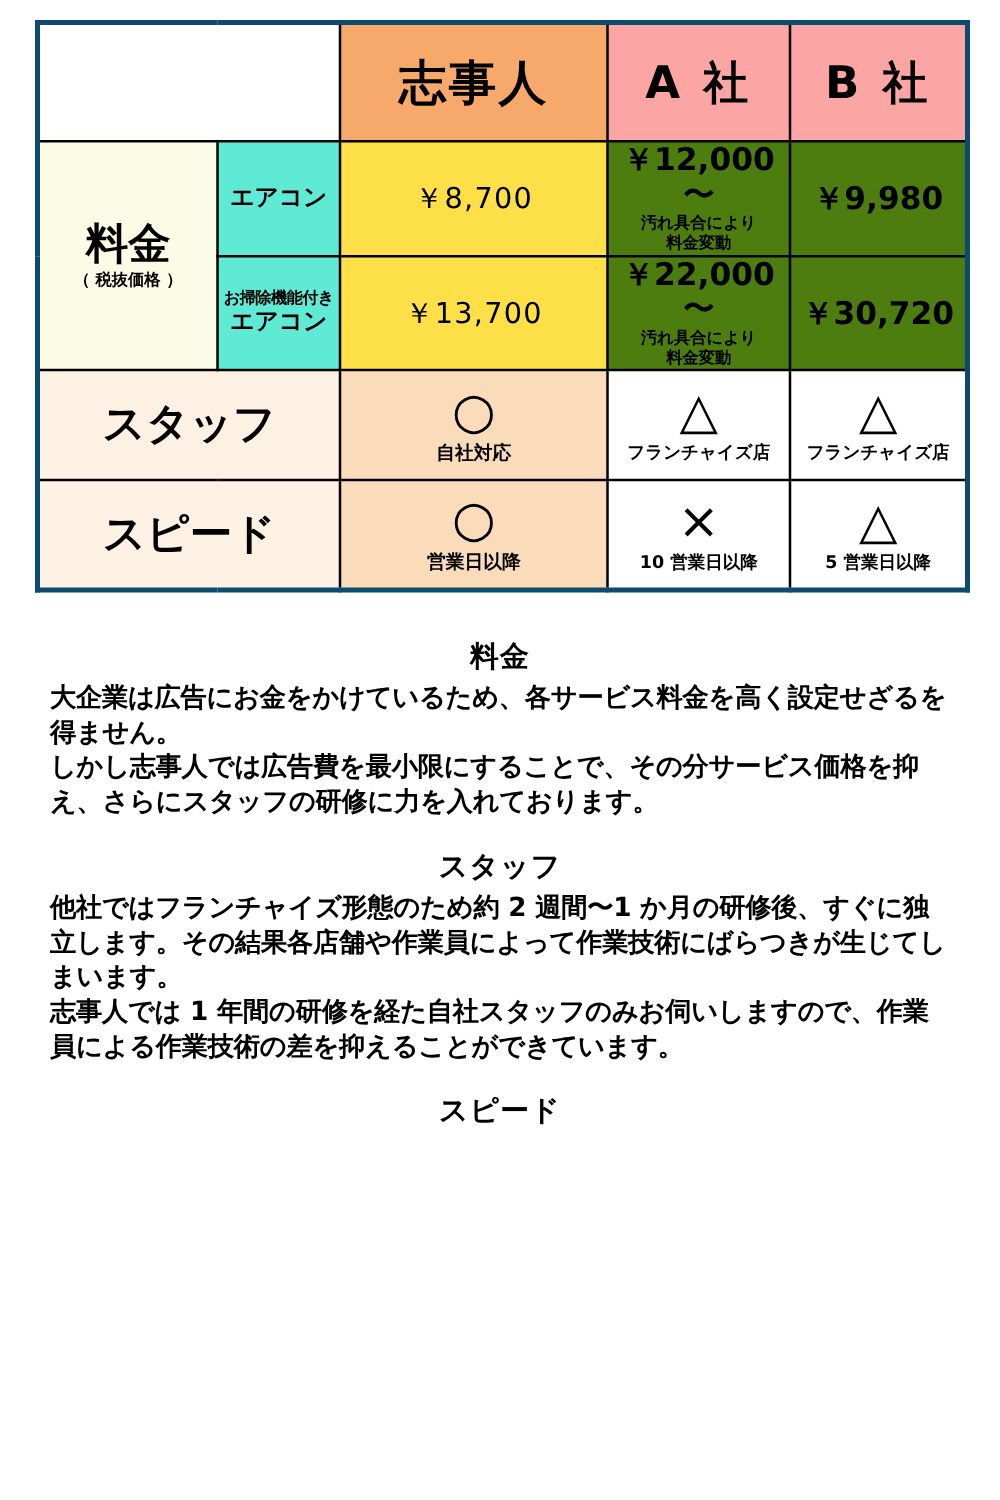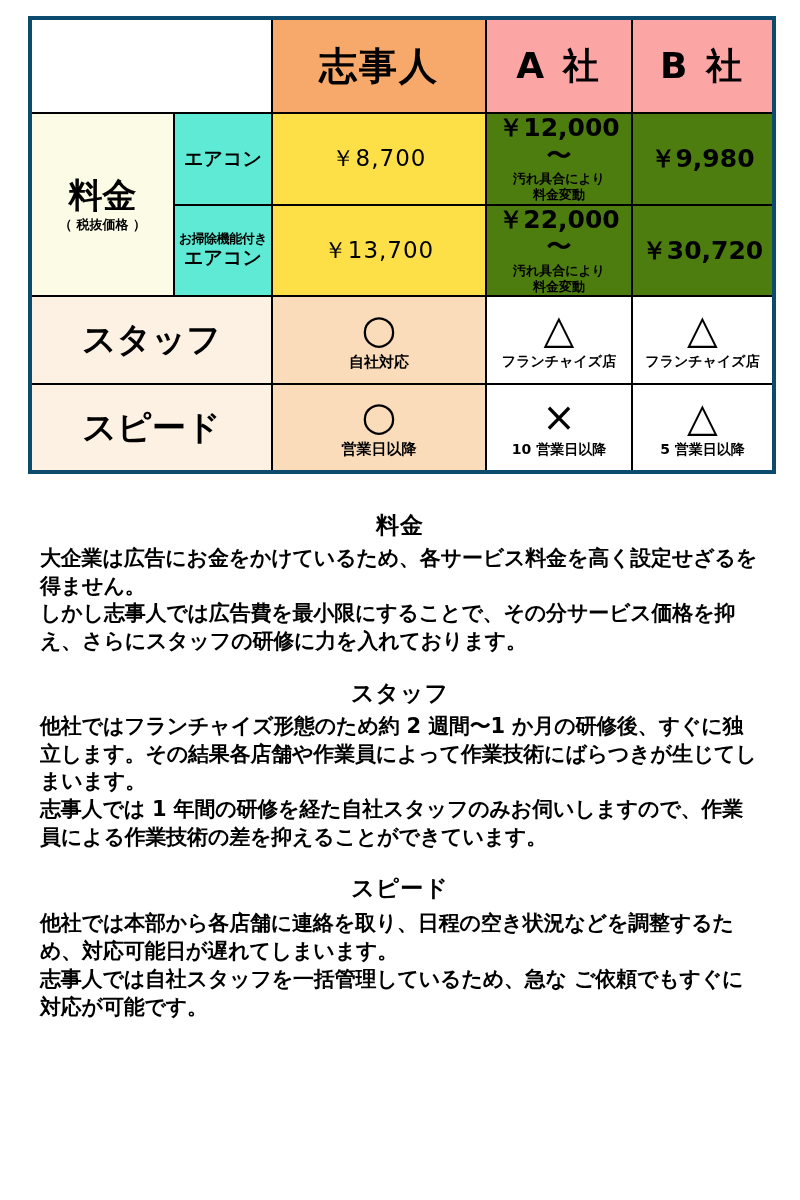--- a/index.html
+++ b/index.html
@@ -249,17 +249,16 @@
       <p>大企業は広告にお金をかけているため、各サービス料金を高く設定せざるを得ません。<br>しかし志事人では広告費を最小限にすることで、その分サービス価格を抑え、さらにスタッフの研修に力を入れております。</p>
     </div>
 
     <div class="section sec-staff">
       <h2>スタッフ</h2>
       <p>他社ではフランチャイズ形態のため約 2 週間〜1 か月の研修後、すぐに独立します。その結果各店舗や作業員によって作業技術にばらつきが生じてしまいます。<br>志事人では 1 年間の研修を経た自社スタッフのみお伺いしますので、作業員による作業技術の差を抑えることができています。</p>
     </div>
 
     <div class="section sec-speed">
       <h2>スピード</h2>
-      <p>他社では本部から各店舗に連絡を取り、日程の空き状況などを調整するため、対応可能日が遅れてしまいます。<br>志事人では自社スタッフを一括管理しているため、急な ご依頼でもすぐに対応が可能です。</p>
     </div>
 
   </div>
 </div>
 
 </body></html>

